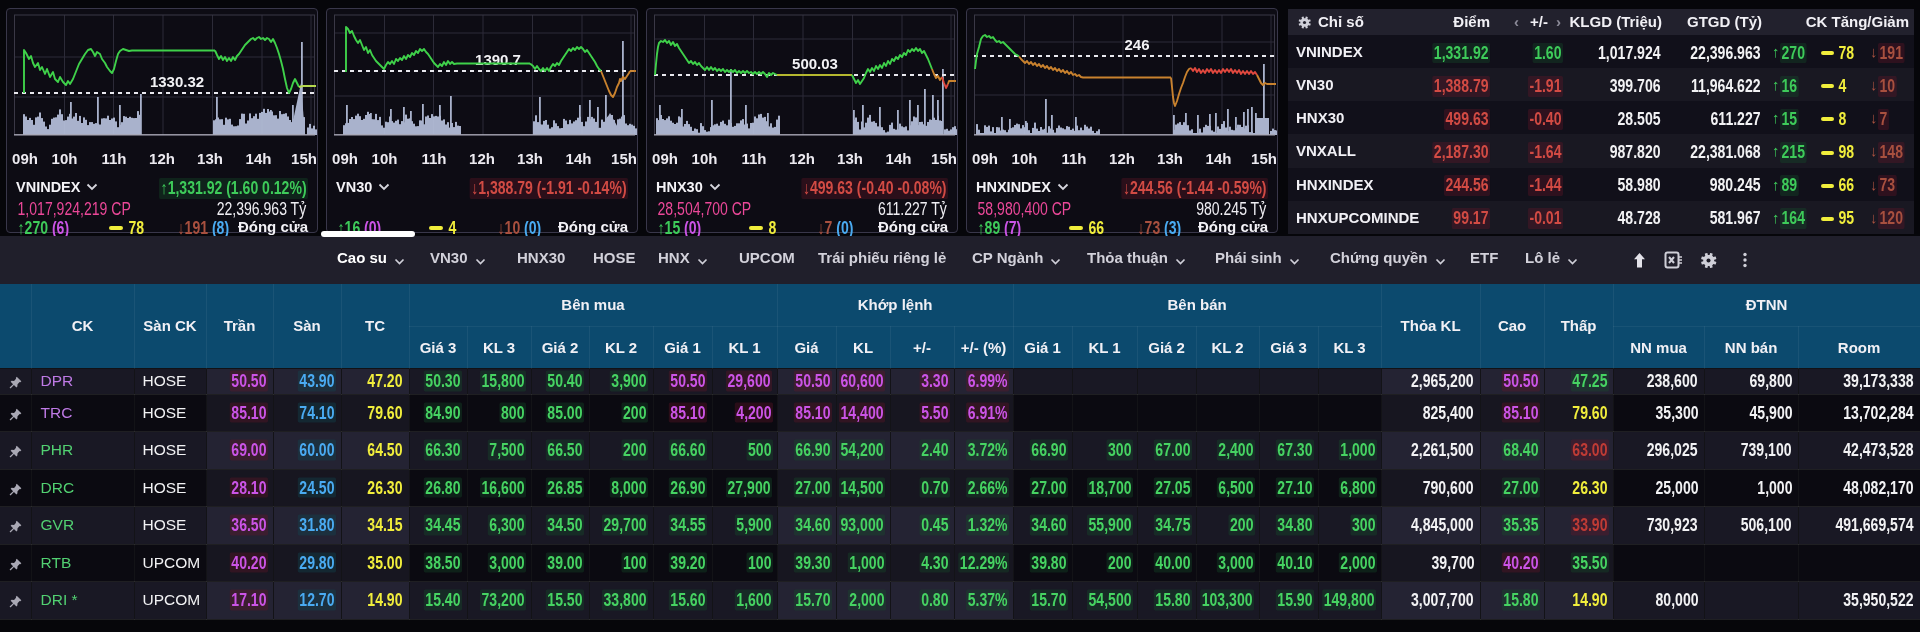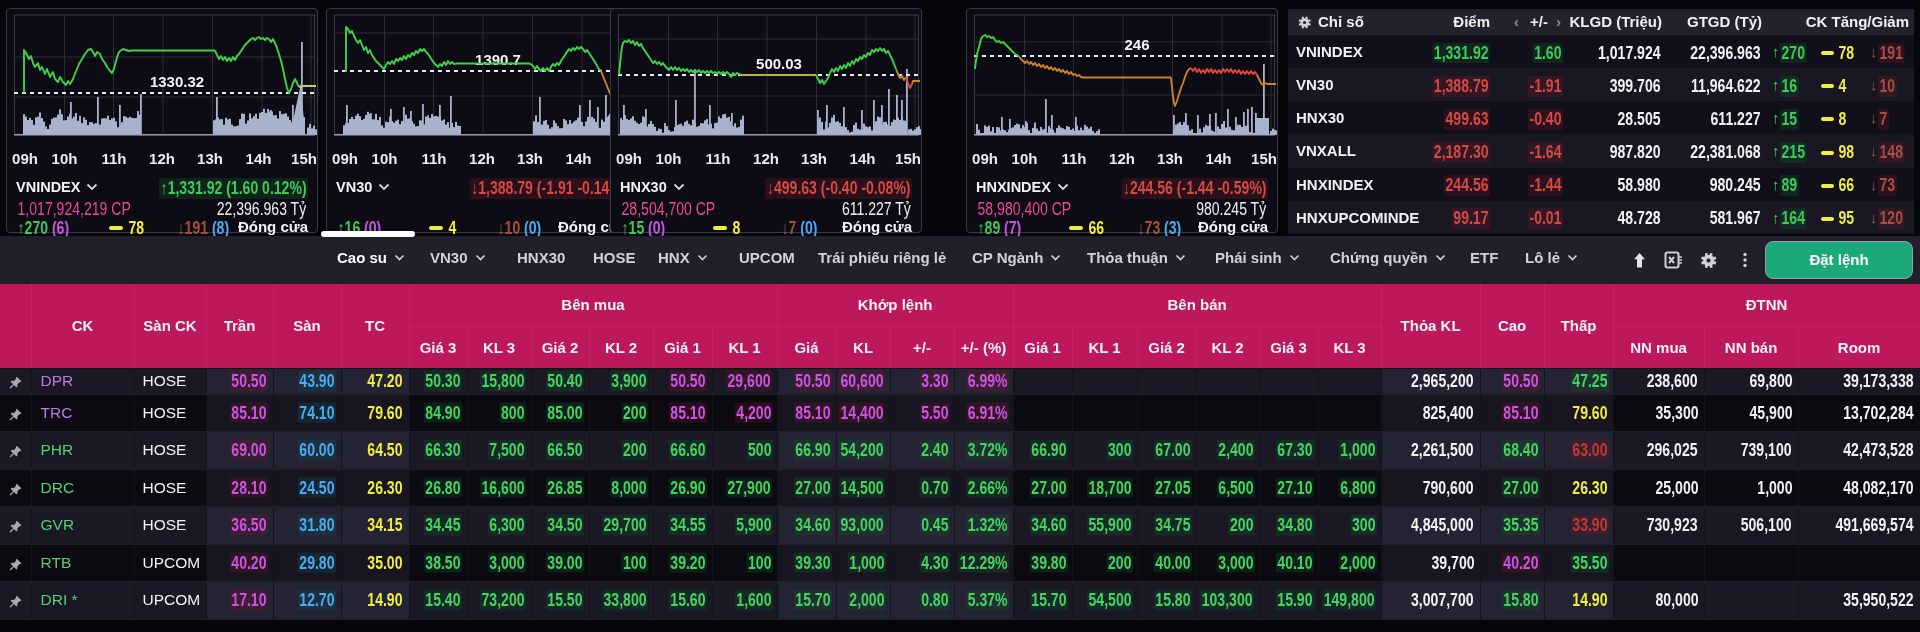--- a/index.html
+++ b/index.html
@@ -32,28 +32,28 @@
 .ihead{position:relative;height:26px;background:#22212d;line-height:26px}
 .ihead span{position:absolute}
 .irow{position:relative;height:33.17px;line-height:33.17px}
 .inm{position:absolute;left:8px;color:#f1f0f5}
 .ir{position:absolute;text-align:right}
 .il{position:absolute}
 .il .dash{display:inline-block;width:13px;height:4px;background:#f1ee3c;border-radius:2px;margin-right:3px;vertical-align:middle}
 #tbar{position:absolute;left:0;top:236px;width:1920px;height:48px;background:#201f2b}
 #search{position:absolute;left:20px;top:11px;width:290px;height:31px;background:#15141d;border:1px solid #45444f;border-radius:8px}
 #search span{position:absolute;left:40px;top:5px;color:#8e8d9a;font-size:15px}
-.tab{position:absolute;top:13px;color:#d2d1da;font-size:15px;font-weight:bold;display:flex;align-items:center;white-space:nowrap}
+.tab{position:absolute;top:13px;color:#d2d1da;font-size:15px;font-weight:bold;display:flex;align-items:flex-end;white-space:nowrap}
 .tab.act{color:#ffffff}
 .tic{position:absolute;top:15px}
 #order{position:absolute;left:1765px;top:5px;width:148px;height:38px;background:#1ca97a;border:1px solid #95a3a8;border-radius:8px;color:#fff;font-size:15px;font-weight:bold;text-align:center;line-height:36px}
 
 #tind{position:absolute;left:321px;top:-5px;width:94px;height:6px;background:#fff;border-radius:3px}
 #board{position:absolute;left:0;top:284px;width:1920px;border-collapse:collapse;table-layout:fixed;font-size:15px;font-weight:bold}
-#board th{background:#be185d;color:#f1f0f5;font-weight:bold;text-align:center;border-right:1px solid rgba(255,255,255,0.06);border-bottom:1px solid rgba(255,255,255,0.05)}
+#board th{background:#0c4a6e;color:#f1f0f5;font-weight:bold;text-align:center;border-right:1px solid rgba(255,255,255,0.06);border-bottom:1px solid rgba(255,255,255,0.05)}
 #board tr.h{height:42px}#board tr.h2{height:42px}
 #board td{position:relative;border-right:1px solid rgba(255,255,255,0.055);border-bottom:1px solid rgba(255,255,255,0.10);background:var(--base);white-space:nowrap;overflow:hidden}
 #board td.tr .n{position:absolute;right:4px;top:50%;transform:translateY(-50%) scaleX(.78);transform-origin:100% 50%}
 #board td.lt{background:var(--lite)}
 #board .tr{text-align:right;padding-right:4px}
 #board .tl{text-align:left}
 .pin{text-align:center}
 .pin svg{vertical-align:middle}
 </style></head>
 <body>
@@ -389,21 +389,21 @@
           </svg></span>
         <span class="v1 rd"><span class="n bxr">↓1,388.79 (-1.91 -0.14%)</span></span>
       </div>
       <div class="l3">
         <span class="gru gr"><span class="n lft">↑16 <span class="pu">(0)</span></span></span>
         <span class="fl2 fl"><i></i><span class="n lft">4</span></span>
         <span class="drd dr"><span class="n lft">↓10 <span class="bl">(0)</span></span></span>
         <span class="cl">Đóng cửa</span>
       </div>
     </div>
-    <div class="card" style="left:610px">
+    <div class="card" style="left:646px">
       <svg width="310" height="130" viewBox="0 0 310 130" style="position:absolute;top:0;left:0">
         <g stroke="#2c2b38" stroke-width="1">
           <line x1="57.5" y1="6" x2="57.5" y2="126"></line>
           <line x1="106.5" y1="6" x2="106.5" y2="126"></line>
           <line x1="156" y1="6" x2="156" y2="126"></line>
           <line x1="205.5" y1="6" x2="205.5" y2="126"></line>
           <line x1="255" y1="6" x2="255" y2="126"></line>
           <line x1="304" y1="6" x2="304" y2="126"></line>
           <line x1="7" y1="30" x2="308" y2="30"></line>
           <line x1="7" y1="87" x2="308" y2="87"></line>
@@ -870,21 +870,20 @@
         </svg></span>
       <span class="tic" style="left:1699px"><svg width="19" height="19" viewBox="0 0 16 16">
           <path fill="#cfcfd8" d="M8 5.2A2.8 2.8 0 1 0 8 10.8 2.8 2.8 0 0 0 8 5.2zm6.3 3.9l-1.5-.4a4.9 4.9 0 0 1 0-1.4l1.5-.4c.2-.1.3-.2.3-.4l-.5-1.6c-.1-.2-.3-.3-.5-.2l-1.5.4a5 5 0 0 0-1-1l.4-1.5c.1-.2 0-.4-.2-.5L9.7 1.6c-.2 0-.4.1-.4.3l-.4 1.5a4.9 4.9 0 0 0-1.4 0L7.1 1.9c-.1-.2-.2-.3-.4-.3l-1.6.5c-.2.1-.3.3-.2.5l.4 1.5a5 5 0 0 0-1 1l-1.5-.4c-.2-.1-.4 0-.5.2l-.5 1.6c0 .2.1.4.3.4l1.5.4a4.9 4.9 0 0 0 0 1.4l-1.5.4c-.2.1-.3.2-.3.4l.5 1.6c.1.2.3.3.5.2l1.5-.4a5 5 0 0 0 1 1l-.4 1.5c-.1.2 0 .4.2.5l1.6.5c.2 0 .4-.1.4-.3l.4-1.5a4.9 4.9 0 0 0 1.4 0l.4 1.5c.1.2.2.3.4.3l1.6-.5c.2-.1.3-.3.2-.5l-.4-1.5a5 5 0 0 0 1-1l1.5.4c.2.1.4 0 .5-.2l.5-1.6c0-.2-.1-.4-.3-.4z"></path>
           <circle cx="8" cy="8" r="1.7" fill="#1c1b26"></circle>
         </svg></span>
       <span class="tic" style="left:1736px"><svg width="18" height="18" viewBox="0 0 18 18">
           <circle cx="9" cy="3.5" r="1.7" fill="#cfcfd8"></circle>
           <circle cx="9" cy="9" r="1.7" fill="#cfcfd8"></circle>
           <circle cx="9" cy="14.5" r="1.7" fill="#cfcfd8"></circle>
         </svg></span>
-      <div id="order">Đặt lệnh</div>
       <div id="tind"></div>
     </div>
 <table id="board">
       <colgroup>
         <col style="width:31px">
         <col style="width:103px">
         <col style="width:72px">
         <col style="width:67px">
         <col style="width:68px">
         <col style="width:68px">

